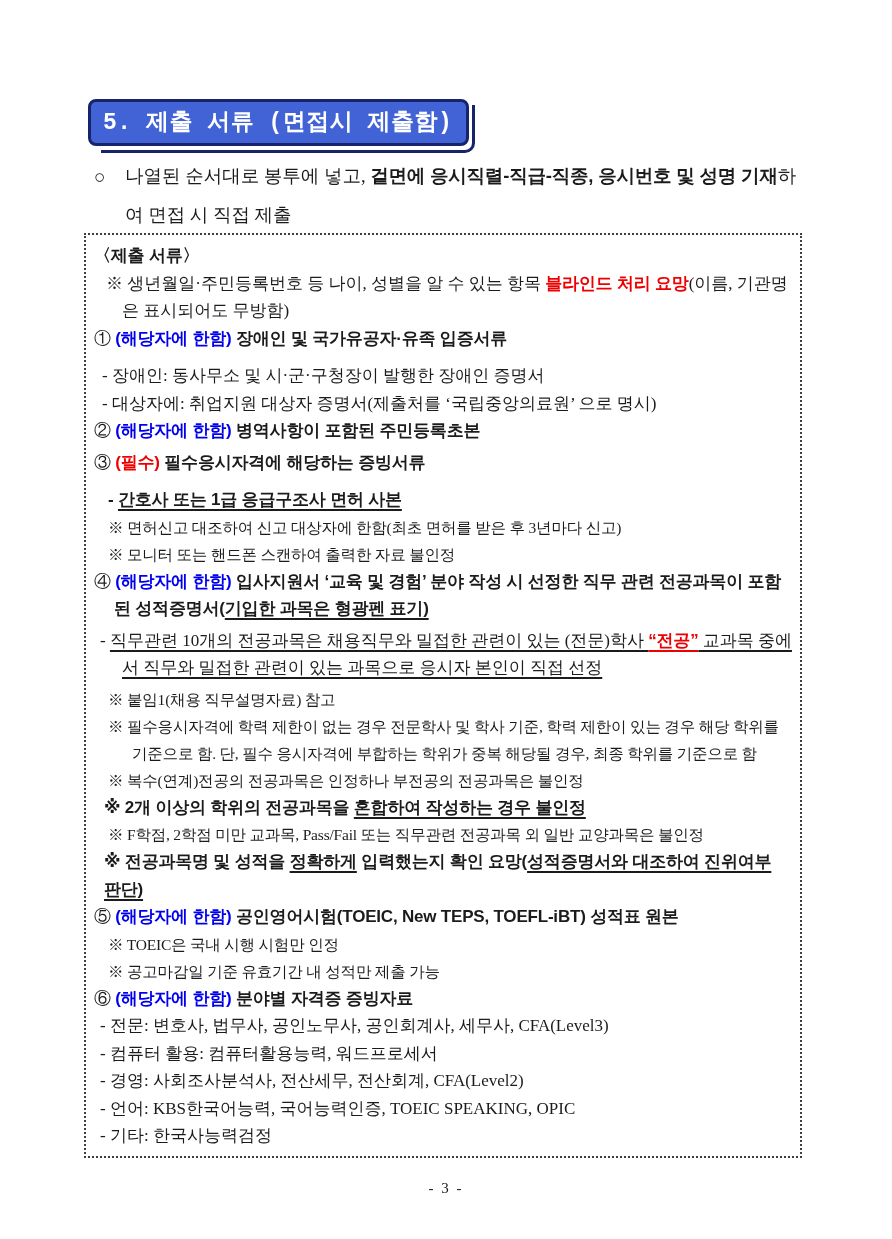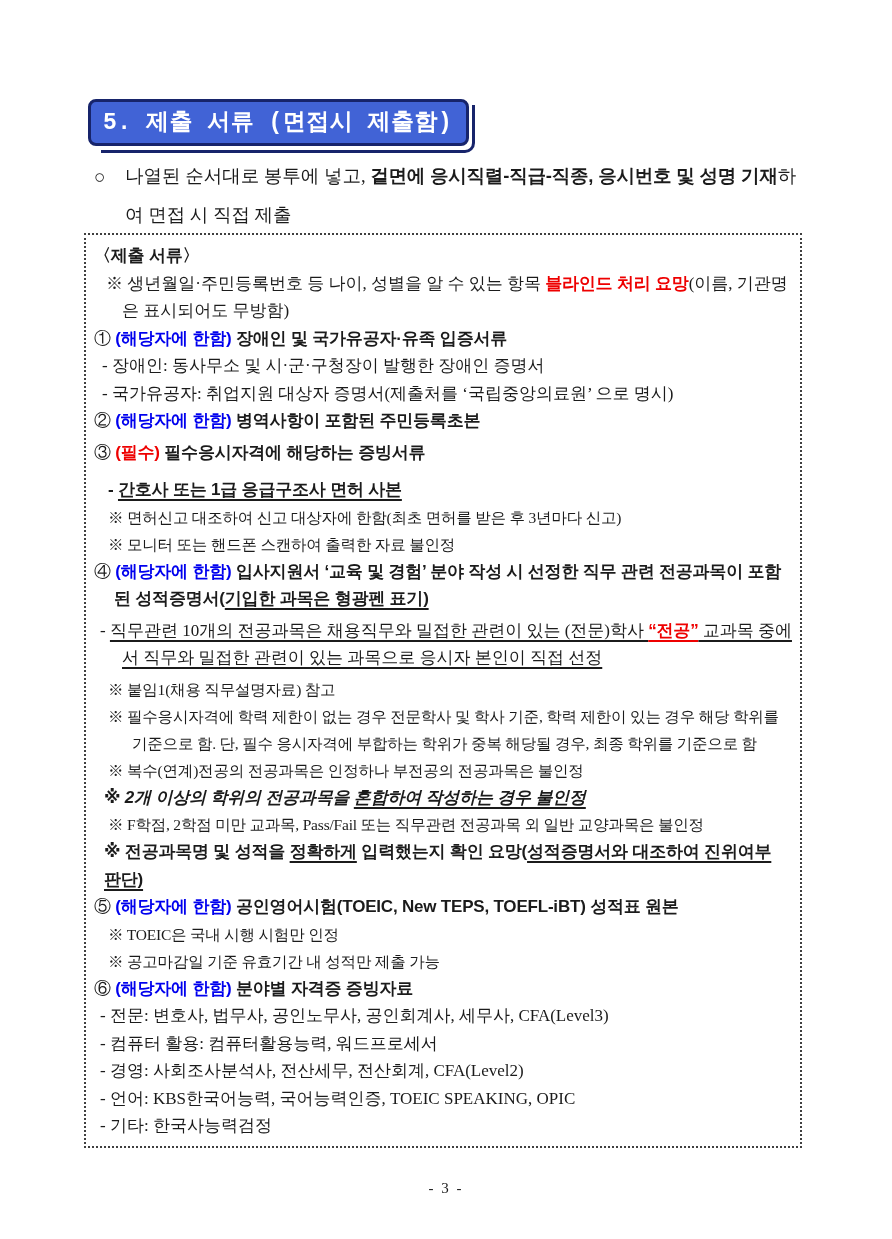--- a/index.html
+++ b/index.html
@@ -70,33 +70,33 @@
 
   <div class="intro">
     <span class="intro-bullet">○</span>
     <span class="intro-text"><span>나열된 순서대로 봉투에 넣고, </span><span class="g">겉면에 응시직렬-직급-직종, 응시번호 및 성명 기재</span><span>하여 면접 시 직접 제출</span></span>
   </div>
 
   <div class="doc-box">
       <div class="line" style="padding-left: 2px;"><span class="g">〈제출 서류〉</span></div>
       <div class="line" style="padding-left: 30px; text-indent: -16px;"><span>※ 생년월일·주민등록번호 등 나이, 성별을 알 수 있는 항목 </span><span class="g r">블라인드 처리 요망</span><span>(이름, 기관명은 표시되어도 무방함)</span></div>
       <div class="line" style="padding-left: 2px;"><span>① </span><span class="g bl">(해당자에 한함)</span><span class="g"> 장애인 및 국가유공자·유족 입증서류</span></div>
-      <div class="line" style="padding-left: 10px;"><span>- 장애인: 동사무소 및 시·군·구청장이 발행한 장애인 증명서</span></div>
-      <div class="line" style="padding-left: 10px;"><span>- 국가유공자: 취업지원 대상자 증명서(제출처를 ‘국립중앙의료원’ 으로 명시)</span></div>
+      <div class="line" style="padding-left: 10px; margin-top: 10px;"><span>- 장애인: 동사무소 및 시·군·구청장이 발행한 장애인 증명서</span></div>
+      <div class="line" style="padding-left: 10px;"><span>- 대상자에: 취업지원 대상자 증명서(제출처를 ‘국립중앙의료원’ 으로 명시)</span></div>
       <div class="line" style="padding-left: 2px;"><span>② </span><span class="g bl">(해당자에 한함)</span><span class="g"> 병역사항이 포함된 주민등록초본</span></div>
       <div class="line" style="padding-left: 2px; margin-top: 4px;"><span>③ </span><span class="g r">(필수)</span><span class="g"> 필수응시자격에 해당하는 증빙서류</span></div>
       <div class="line" style="padding-left: 16px; margin-top: 10px;"><span class="g">-  </span><span class="g u">간호사 또는 1급 응급구조사 면허 사본</span></div>
       <div class="line small" style="padding-left: 16px;"><span>※ 면허신고 대조하여 신고 대상자에 한함(최초 면허를 받은 후 3년마다 신고)</span></div>
       <div class="line small" style="padding-left: 16px;"><span>※ 모니터 또는 핸드폰 스캔하여 출력한 자료 불인정</span></div>
       <div class="line" style="padding-left: 22px; text-indent: -20px;"><span>④ </span><span class="g bl">(해당자에 한함)</span><span class="g"> 입사지원서 ‘교육 및 경험’ 분야 작성 시 선정한 직무 관련 전공과목이 포함된 성적증명서(</span><span class="g u">기입한 과목은 형광펜 표기)</span></div>
       <div class="line" style="padding-left: 30px; text-indent: -22px; margin-top: 4px;"><span>- </span><span class="u">직무관련 10개의 전공과목은 채용직무와 밀접한 관련이 있는 (전문)학사 </span><span class="g r u">“전공”</span><span class="u"> 교과목 중에서 직무와 밀접한 관련이 있는 과목으로 응시자 본인이 직접 선정</span></div>
       <div class="line small" style="padding-left: 16px; margin-top: 4px;"><span>※ 붙임1(채용 직무설명자료) 참고</span></div>
       <div class="line small" style="padding-left: 40px; text-indent: -24px;"><span>※ 필수응시자격에 학력 제한이 없는 경우 전문학사 및 학사 기준, 학력 제한이 있는 경우 해당 학위를 기준으로 함. 단, 필수 응시자격에 부합하는 학위가 중복 해당될 경우, 최종 학위를 기준으로 함</span></div>
       <div class="line small" style="padding-left: 16px;"><span>※ 복수(연계)전공의 전공과목은 인정하나 부전공의 전공과목은 불인정</span></div>
-      <div class="line" style="padding-left: 12px; font-style: italic;"><span class="g">※ 2개 이상의 학위의 전공과목을 </span><span class="g u">혼합하여 작성하는 경우 불인정</span></div>
+      <div class="line" style="padding-left: 12px;"><span class="g">※ 2개 이상의 학위의 전공과목을 </span><span class="g u">혼합하여 작성하는 경우 불인정</span></div>
       <div class="line small" style="padding-left: 16px;"><span>※ F학점, 2학점 미만 교과목, Pass/Fail 또는 직무관련 전공과목 외 일반 교양과목은 불인정</span></div>
       <div class="line" style="padding-left: 12px;"><span class="g">※ 전공과목명 및 성적을 </span><span class="g u">정확하게</span><span class="g"> 입력했는지 확인 요망(</span><span class="g u">성적증명서와 대조하여 진위여부 판단)</span></div>
       <div class="line" style="padding-left: 2px;"><span>⑤ </span><span class="g bl">(해당자에 한함)</span><span class="g"> 공인영어시험(TOEIC, New TEPS, TOEFL-iBT) 성적표 원본</span></div>
       <div class="line small" style="padding-left: 16px;"><span>※ TOEIC은 국내 시행 시험만 인정</span></div>
       <div class="line small" style="padding-left: 16px;"><span>※ 공고마감일 기준 유효기간 내 성적만 제출 가능</span></div>
       <div class="line" style="padding-left: 2px;"><span>⑥ </span><span class="g bl">(해당자에 한함)</span><span class="g"> 분야별 자격증 증빙자료</span></div>
       <div class="line" style="padding-left: 8px;"><span>- 전문: 변호사, 법무사, 공인노무사, 공인회계사, 세무사, CFA(Level3)</span></div>
       <div class="line" style="padding-left: 8px;"><span>- 컴퓨터 활용: 컴퓨터활용능력, 워드프로세서</span></div>
       <div class="line" style="padding-left: 8px;"><span>- 경영: 사회조사분석사, 전산세무, 전산회계, CFA(Level2)</span></div>
       <div class="line" style="padding-left: 8px;"><span>- 언어: KBS한국어능력, 국어능력인증, TOEIC SPEAKING, OPIC</span></div>

